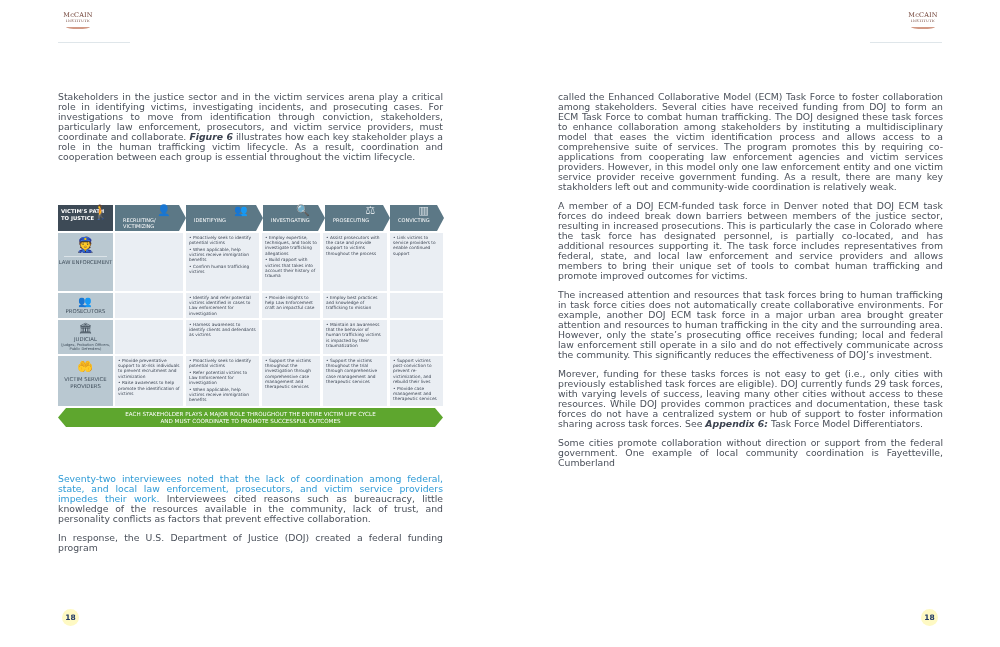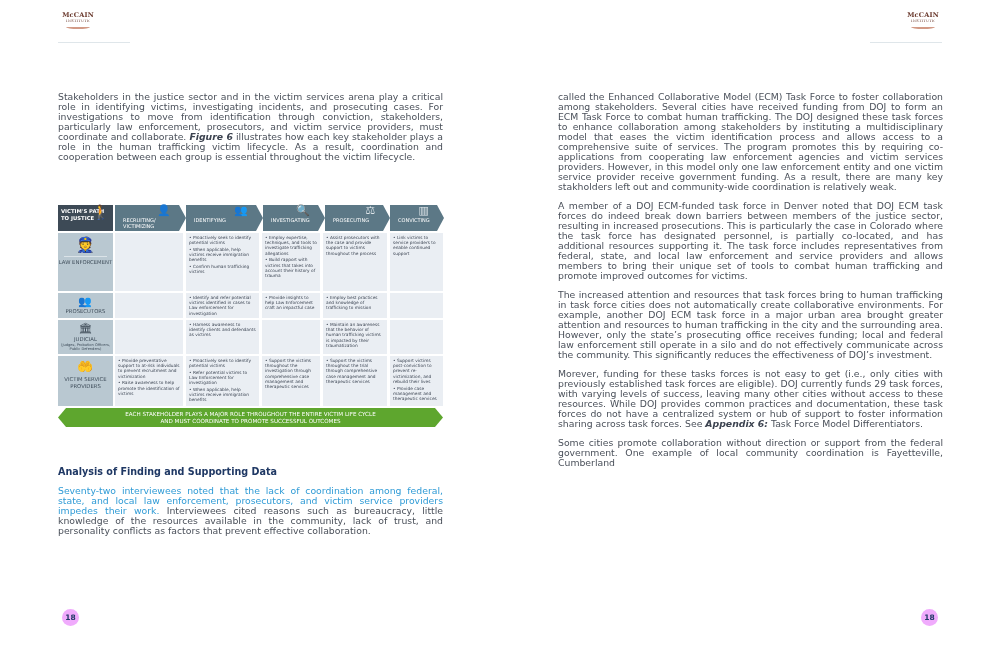--- a/index.html
+++ b/index.html
@@ -4,32 +4,32 @@
 <style>
   * { box-sizing: border-box; margin: 0; padding: 0; }
   html, body { width: 1000px; height: 647px; background: #ffffff; overflow: hidden; }
   body { font-family: "DejaVu Sans", sans-serif; color: #444a55; position: relative; }
 
   .page { position: absolute; top: 0; width: 500px; height: 647px; background: #fff; }
   .page.left { left: 0; }
   .page.right { left: 500px; }
 
   .logo { position: absolute; top: 12px; width: 40px; text-align: center; }
-  .logo .l1 { font-family: "DejaVu Serif", serif; font-size: 6.5px; font-weight: bold; color: #6b3a2e; letter-spacing: 0.2px; line-height: 7px; }
+  .logo .l1 { font-family: "DejaVu Serif", serif; font-size: 6.5px; font-weight: normal; color: #6b3a2e; letter-spacing: 0.2px; line-height: 7px; }
   .logo .l2 { font-family: "DejaVu Serif", serif; font-size: 3.6px; color: #6b3a2e; letter-spacing: 0.3px; line-height: 5px; }
   .logo .swoosh { width: 24px; height: 4px; margin: 1px auto 0; border-bottom: 2px solid #d29a86; border-radius: 0 0 50% 50%; }
   .header-rule { position: absolute; top: 42px; height: 1px; background: #dfe6ea; }
 
   .text { position: absolute; font-size: 9.3px; line-height: 10px; text-align: justify; color: #4a505a; }
   .text p { margin-bottom: 9px; }
   .text em { font-style: italic; font-weight: bold; color: #3c4350; }
   .heading { font-weight: bold; color: #1f3864; font-size: 9.6px; }
   .highlight { color: #2f9bd6; }
 
-  .page-num { position: absolute; top: 609px; width: 17px; height: 17px; border-radius: 50%; background: #f0abfc; color: #1f3864; font-size: 7.5px; font-weight: bold; text-align: center; line-height: 17px; }
+  .page-num { position: absolute; top: 609px; width: 17px; height: 17px; border-radius: 50%; background: #fef9c3; color: #1f3864; font-size: 7.5px; font-weight: bold; text-align: center; line-height: 17px; }
 
   
   .figure { position: absolute; left: 58px; top: 205px; width: 385px; height: 223px; }
   .fig-header { position: absolute; top: 0; left: 0; height: 26px; width: 385px; }
   .path-label { position: absolute; left: 0; top: 0; width: 55px; height: 26px; background: #3d4a56; color: #fff; font-size: 5.3px; font-weight: bold; padding: 3px 3px; line-height: 6.5px; }
   .stage { position: absolute; top: 0; height: 26px; background: #5c7886; color: #fff; font-size: 5px; padding: 12px 0 0 8px; line-height: 6px; }
   .stage::after { content: ""; position: absolute; right: -7px; top: 0; border-top: 13px solid transparent; border-bottom: 13px solid transparent; border-left: 7px solid #5c7886; z-index: 2; }
   .stage .sicon { position: absolute; right: 8px; top: 3px; font-size: 11px; color: #dfe6ea; }
   .row-label { position: absolute; left: 0; width: 55px; background: #b9c8d1; color: #3f4d5a; font-size: 5.3px; text-align: center; padding-top: 3px; line-height: 6.5px; }
   .row-label .ricon { font-size: 15px; color: #3d4a56; display: block; line-height: 18px; margin-bottom: 2px; }
@@ -146,22 +146,22 @@
       </div>
 
     <div class="banner">
       <div>EACH STAKEHOLDER PLAYS A MAJOR ROLE THROUGHOUT THE ENTIRE VICTIM LIFE CYCLE</div>
       <div>AND MUST COORDINATE TO PROMOTE SUCCESSFUL OUTCOMES</div>
     </div>
   </div>
 
 
   <div class="text" style="left:58px;top:467px;width:385px">
-    <p class="heading">Analysis of Finding and Supporting Data</p>
     <p style="margin-top:7px"><span class="highlight">Seventy-two interviewees noted that the lack of coordination among federal, state, and local law enforcement, prosecutors, and victim service providers impedes their work.</span><span> Interviewees cited reasons such as bureaucracy, little knowledge of the resources available in the community, lack of trust, and personality conflicts as factors that prevent effective collaboration.</span></p>
+    <p>In response, the U.S. Department of Justice (DOJ) created  a federal funding program</p>
   </div>
 
   <div class="page-num" style="left:62px">18</div>
 </div>
 
 <div class="page right">
   <div class="logo" style="left:403px">
     <div class="l1">McCAIN</div>
     <div class="l2">INSTITUTE</div>
     <div class="swoosh"></div>

